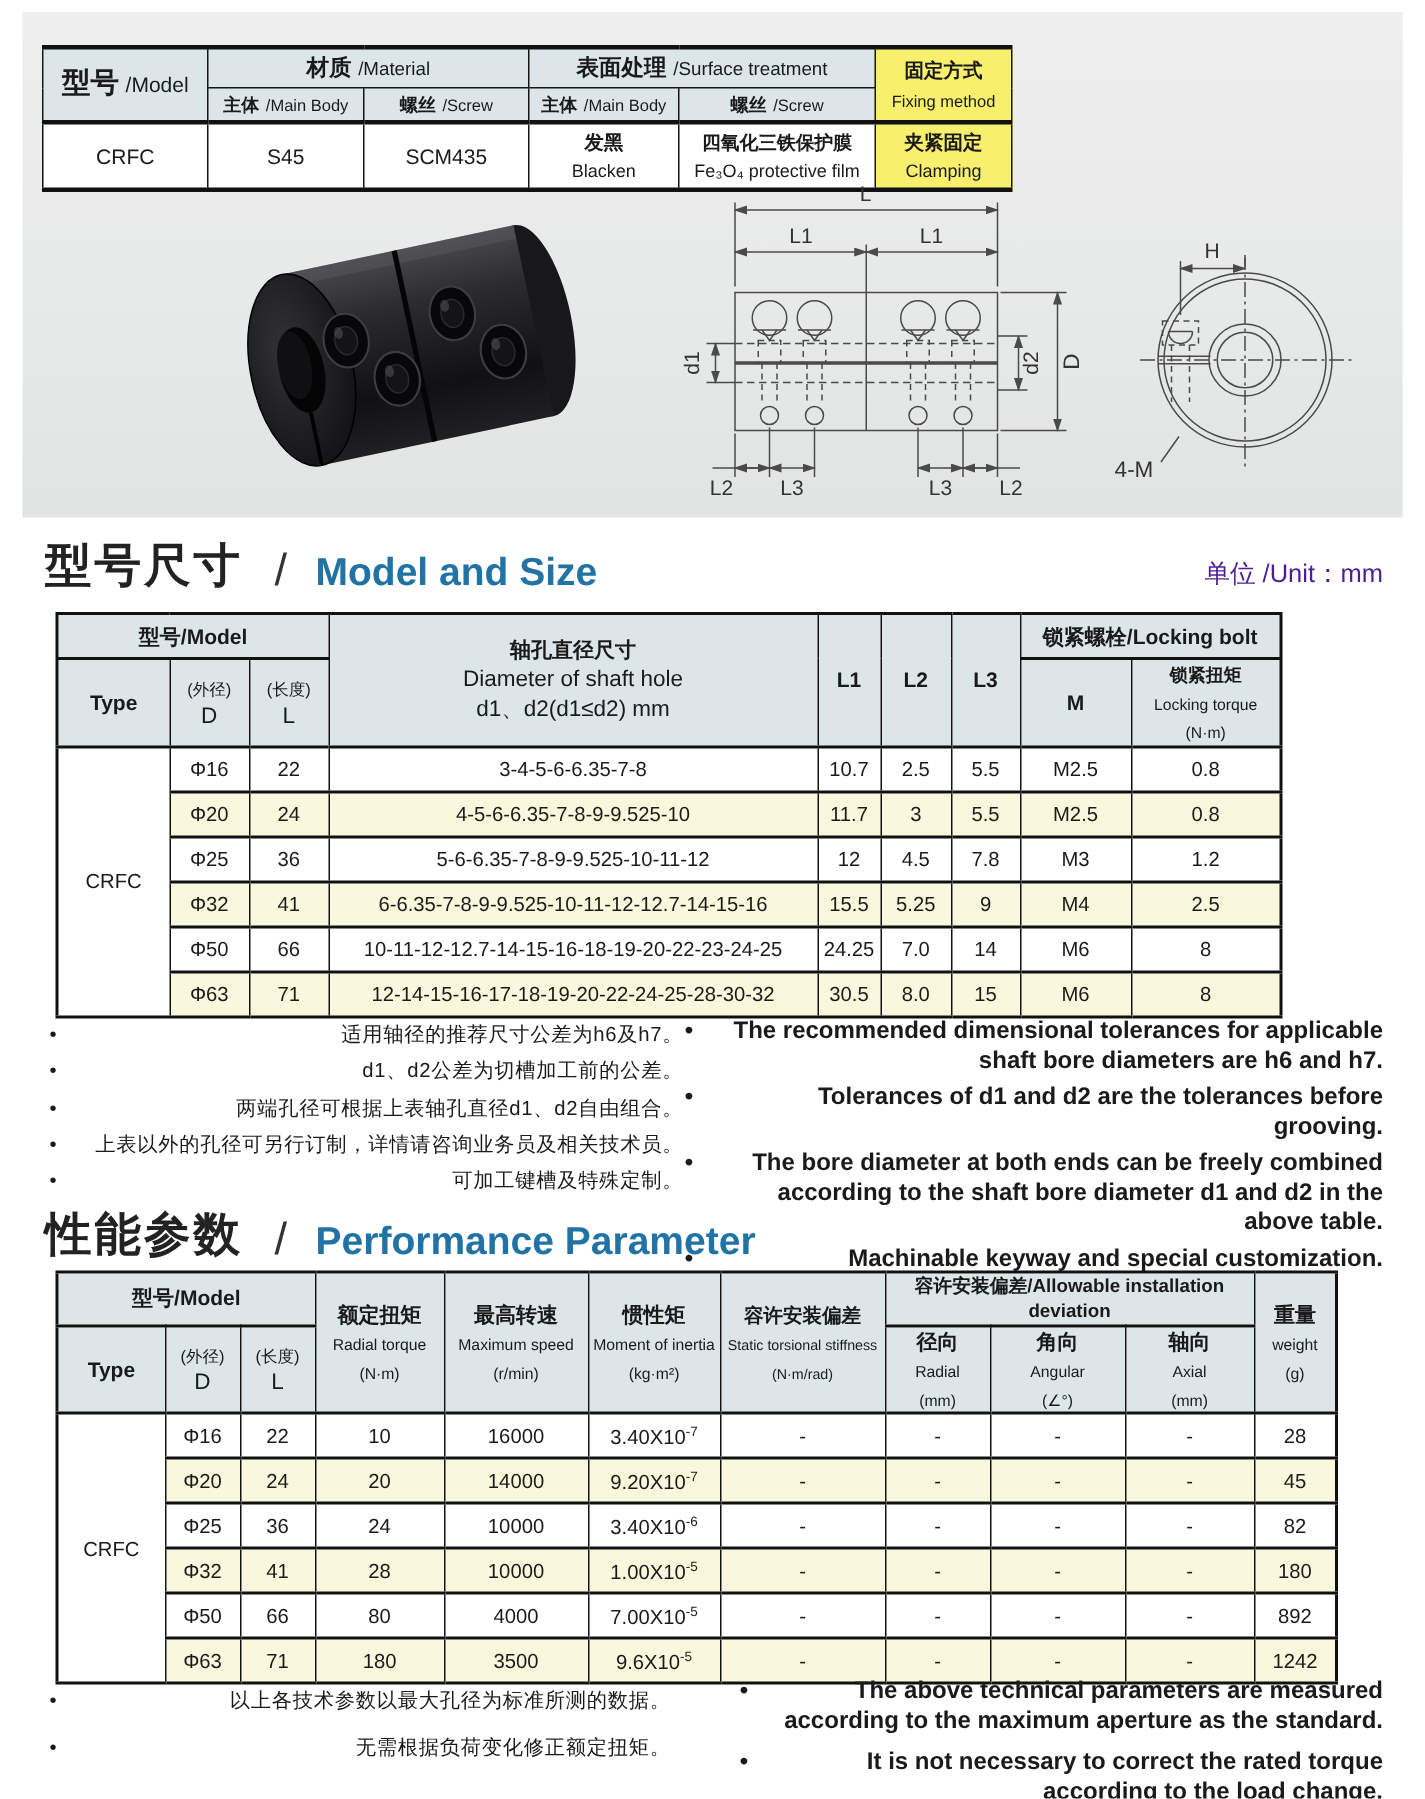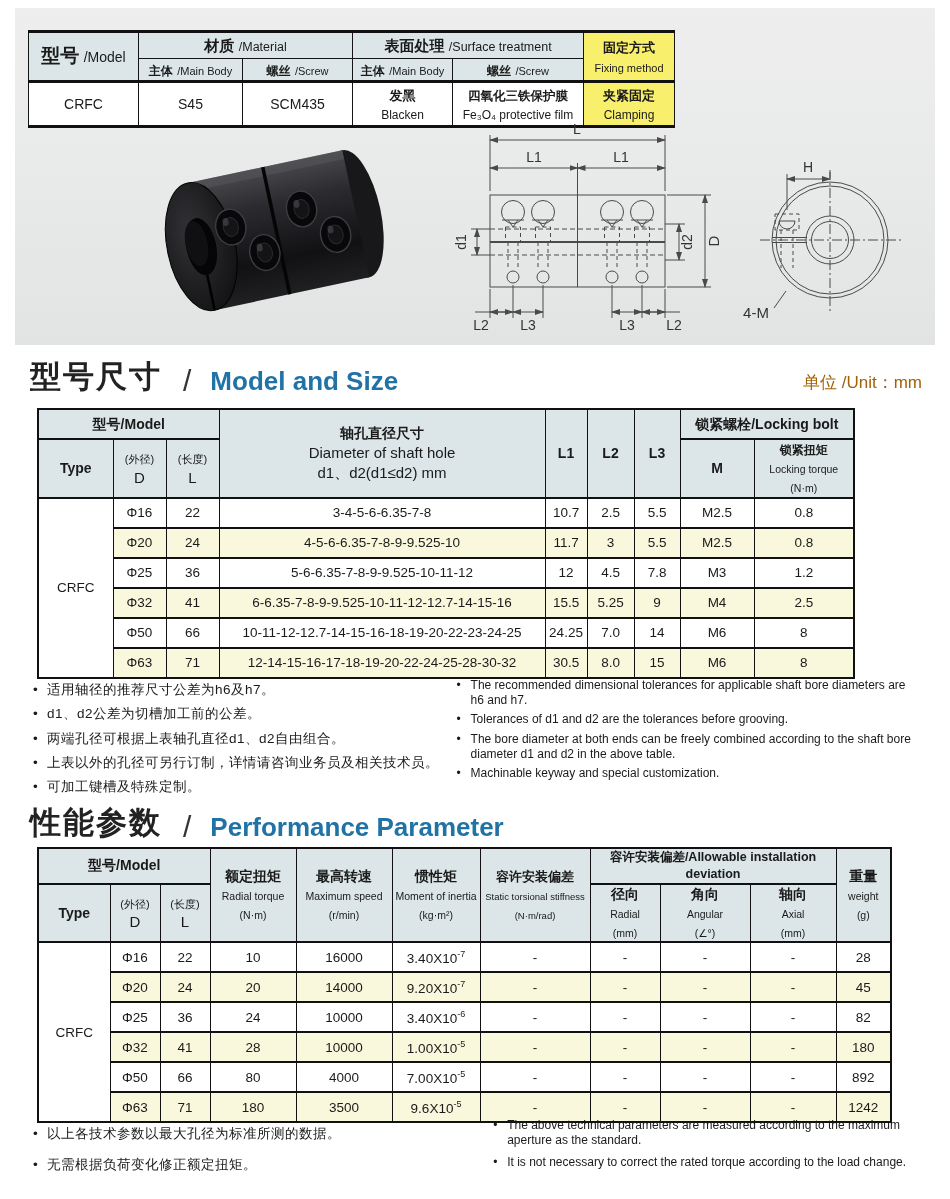--- a/index.html
+++ b/index.html
@@ -26,46 +26,46 @@
   .en-sm{font-size:11px;}
   .val{font-size:14px;}
   .val-sm{font-size:12px;}
   .zh-b{font-size:13px;font-weight:bold;}
 
   
   .sec-head{left:30px;width:892px;display:flex;align-items:flex-end;gap:11px;}
   .sec-zh{font-size:31px;font-weight:bold;letter-spacing:2px;color:#222;}
   .sec-slash{font-size:30px;font-weight:400;color:#333;margin:0 8px 0 10px;}
   .sec-en{font-size:26px;color:#2173a6;font-weight:bold;padding-bottom:1px;}
-  .unit{margin-left:auto;font-size:17px;color:#a16207;padding-bottom:4px;}
+  .unit{margin-left:auto;font-size:17px;color:#4c1d95;padding-bottom:4px;}
 
   
   table.dt{position:absolute;border-collapse:collapse;table-layout:fixed;border:2.5px solid #111;}
   table.dt th,table.dt td{border-style:solid;border-color:#111;border-width:2.5px 1px;
     text-align:center;vertical-align:middle;padding:0;overflow:hidden;}
   table.dt th{background:#dce6e8;font-weight:bold;font-size:14px;line-height:1.35;}
   table.dt td{font-size:13.5px;background:#ffffff;}
   table.dt tbody tr:nth-child(even) td{background:#faf8dc;}
   th .sub{font-weight:normal;font-size:11px;}
   th .big{font-size:15px;font-weight:normal;}
   th .en3{font-weight:normal;font-size:10.5px;}
   th .en3s{font-weight:normal;font-size:9.5px;}
   td.holes{text-align:left;padding-left:5px;font-size:12.6px;}
   td.typecell{font-size:14px;}
   sup{font-size:9px;}
 
   
   .notes{display:flex;}
   .notes ul{list-style:none;margin:0;padding:0;}
-  .notes li{position:relative;padding-left:15px;}
+  .notes li{position:relative;padding-left:15px;text-align:right;}
   .notes li::before{content:"•";position:absolute;left:1px;top:0;}
   .nzh{width:425px;}
   .nzh li{font-size:13.5px;line-height:1.8;letter-spacing:0.5px;}
   .nen{width:468px;margin-left:17px;}
-  .nen li{font-size:12px;line-height:1.22;margin-bottom:5px;}
+  .nen li{font-size:16px;line-height:1.22;margin-bottom:5px;font-weight:bold;}
   .nzh2 li{line-height:2.3;}
   .nen2 li{margin-bottom:8px;}
 
   svg text{font-family:"Liberation Sans","DejaVu Sans",sans-serif;}
 </style>
 </head>
 <body>
 
 <div class="abs top-panel">
 

